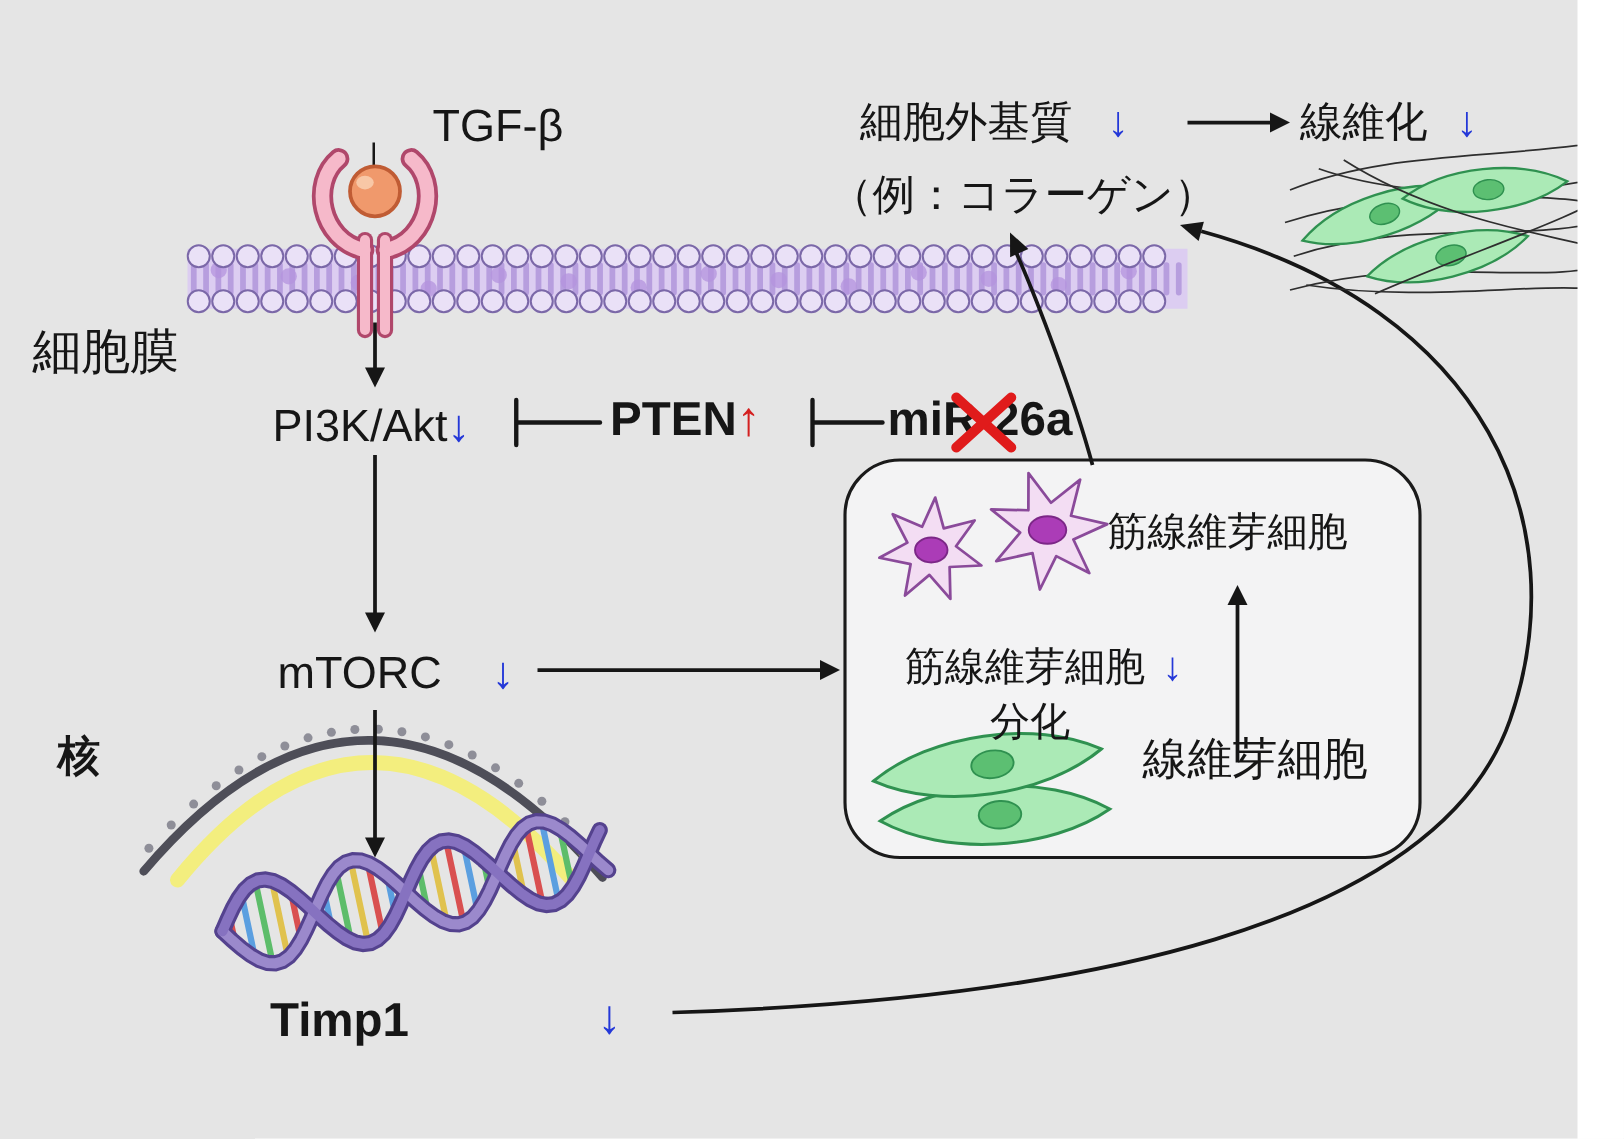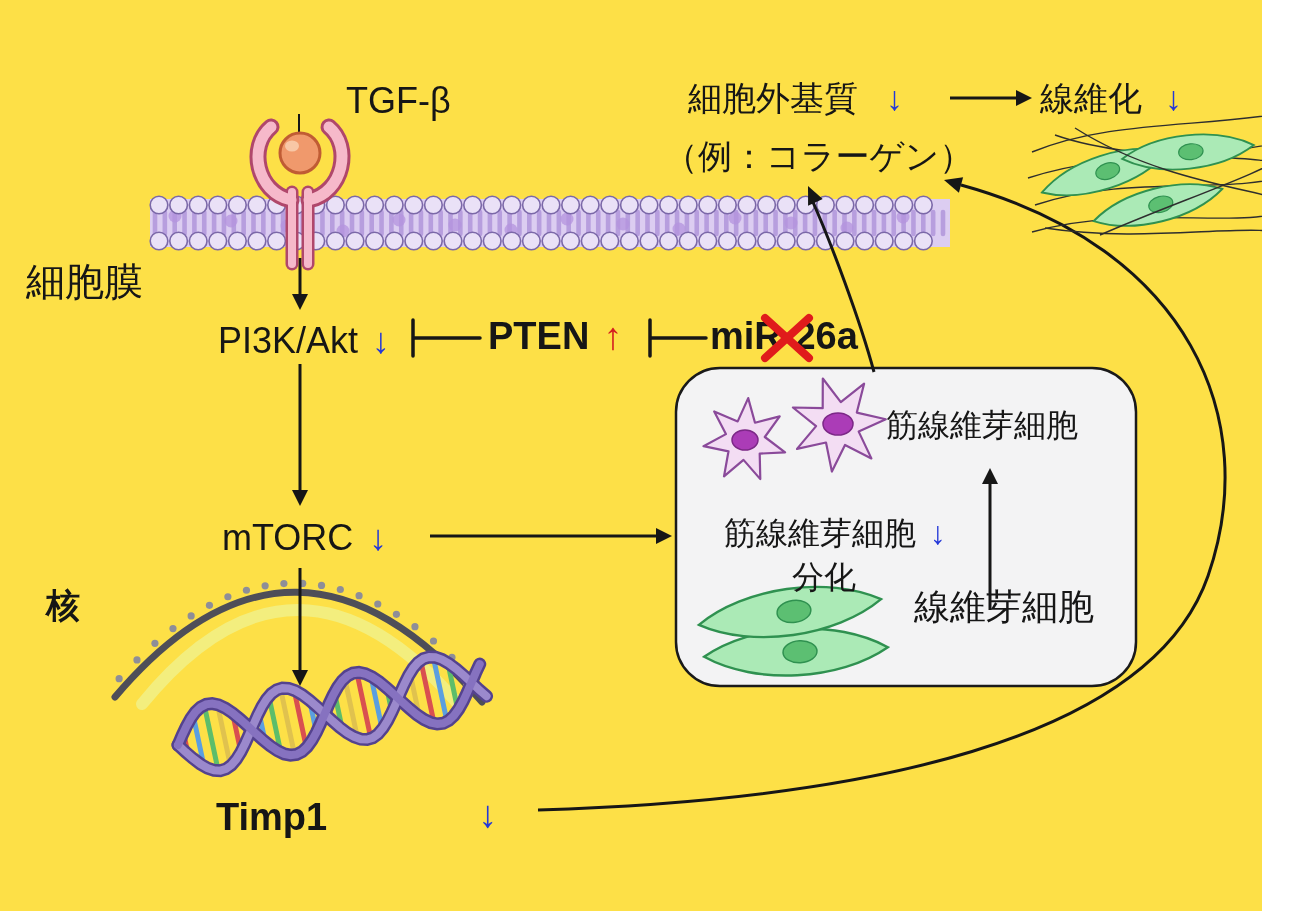--- a/index.html
+++ b/index.html
@@ -1,21 +1,21 @@
 <!DOCTYPE html>
 <html><head>
 <meta charset="utf-8">
 <style>
   html,body{margin:0;padding:0;background:#fff}
   body{font-family:"Liberation Sans","DejaVu Sans",sans-serif}
-  #stage{position:relative;width:1262px;height:911px;background:#fde047;overflow:hidden}
+  #stage{position:relative;width:1262px;height:911px;background:#e5e5e5;overflow:hidden}
   #diagram-svg{position:absolute;left:0;top:0;z-index:1}
   #cross-overlay{position:absolute;left:758px;top:313px;z-index:3}
   .lbl{position:absolute;z-index:2;color:#161616;font-size:34px;line-height:1.15;white-space:nowrap}
-  .row{display:flex;align-items:baseline;gap:14px}
+  .row{display:flex;align-items:baseline;}
   .b{font-weight:700}
   .dn{color:#2438d8;font-weight:700}
   .up{color:#d42020;font-weight:700}
 </style>
 </head>
 <body>
 
 <div id="stage">
 
   <svg id="diagram-svg" width="1299" height="911" viewBox="0 0 1299 911">
@@ -374,21 +374,21 @@
     <span class="dn" style="font-size:36px">↓</span>
   </div>
 
   <div class="lbl row" style="left:488px;top:315px">
     <span class="b" style="font-size:38px">PTEN</span>
     <span class="up" style="font-size:38px">↑</span>
   </div>
 
   <div class="lbl b" style="left:710px;top:315px;font-size:38px">miR-26a</div>
 
-  <div class="lbl row" style="left:222px;top:517px;gap:16px">
+  <div class="lbl row" style="left:222px;top:517px;gap:40px">
     <span style="font-size:36px">mTORC</span>
     <span class="dn" style="font-size:36px">↓</span>
   </div>
 
   <div class="lbl b" style="left:46px;top:586px;font-size:34px">核</div>
 
   <div class="lbl b" style="left:216px;top:796px;font-size:38px">Timp1</div>
   <div class="lbl dn" style="left:478px;top:793px;font-size:38px">↓</div>
 
   <div class="lbl row" style="left:688px;top:79px;gap:28px">

